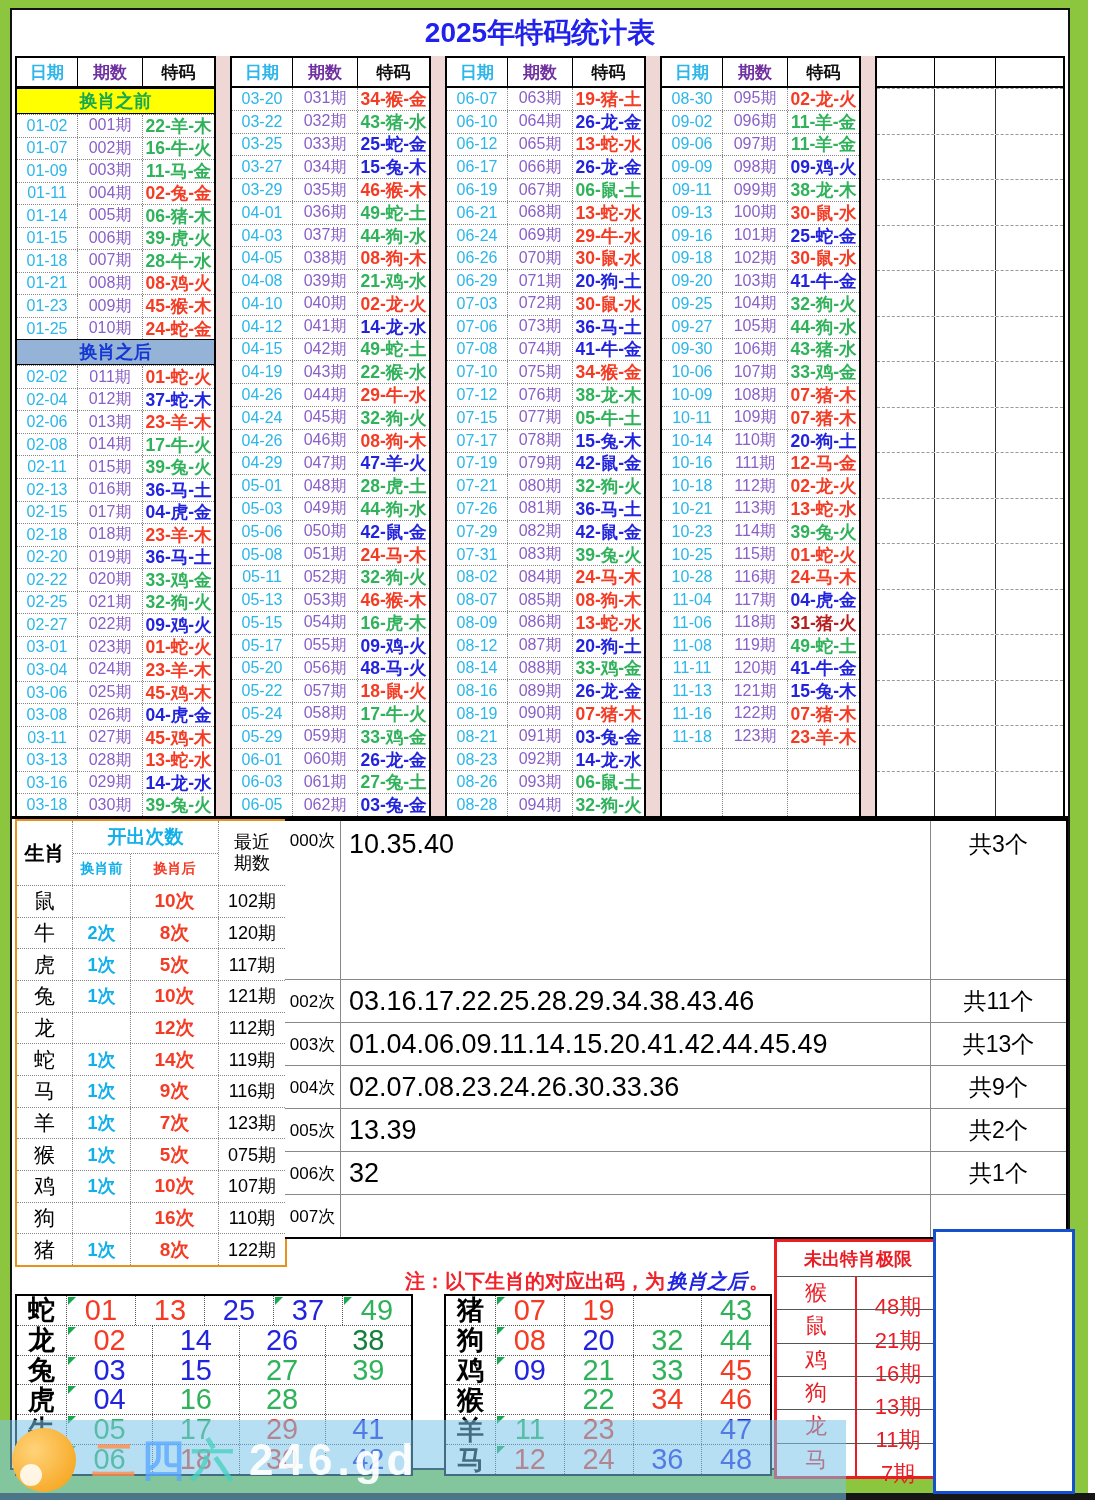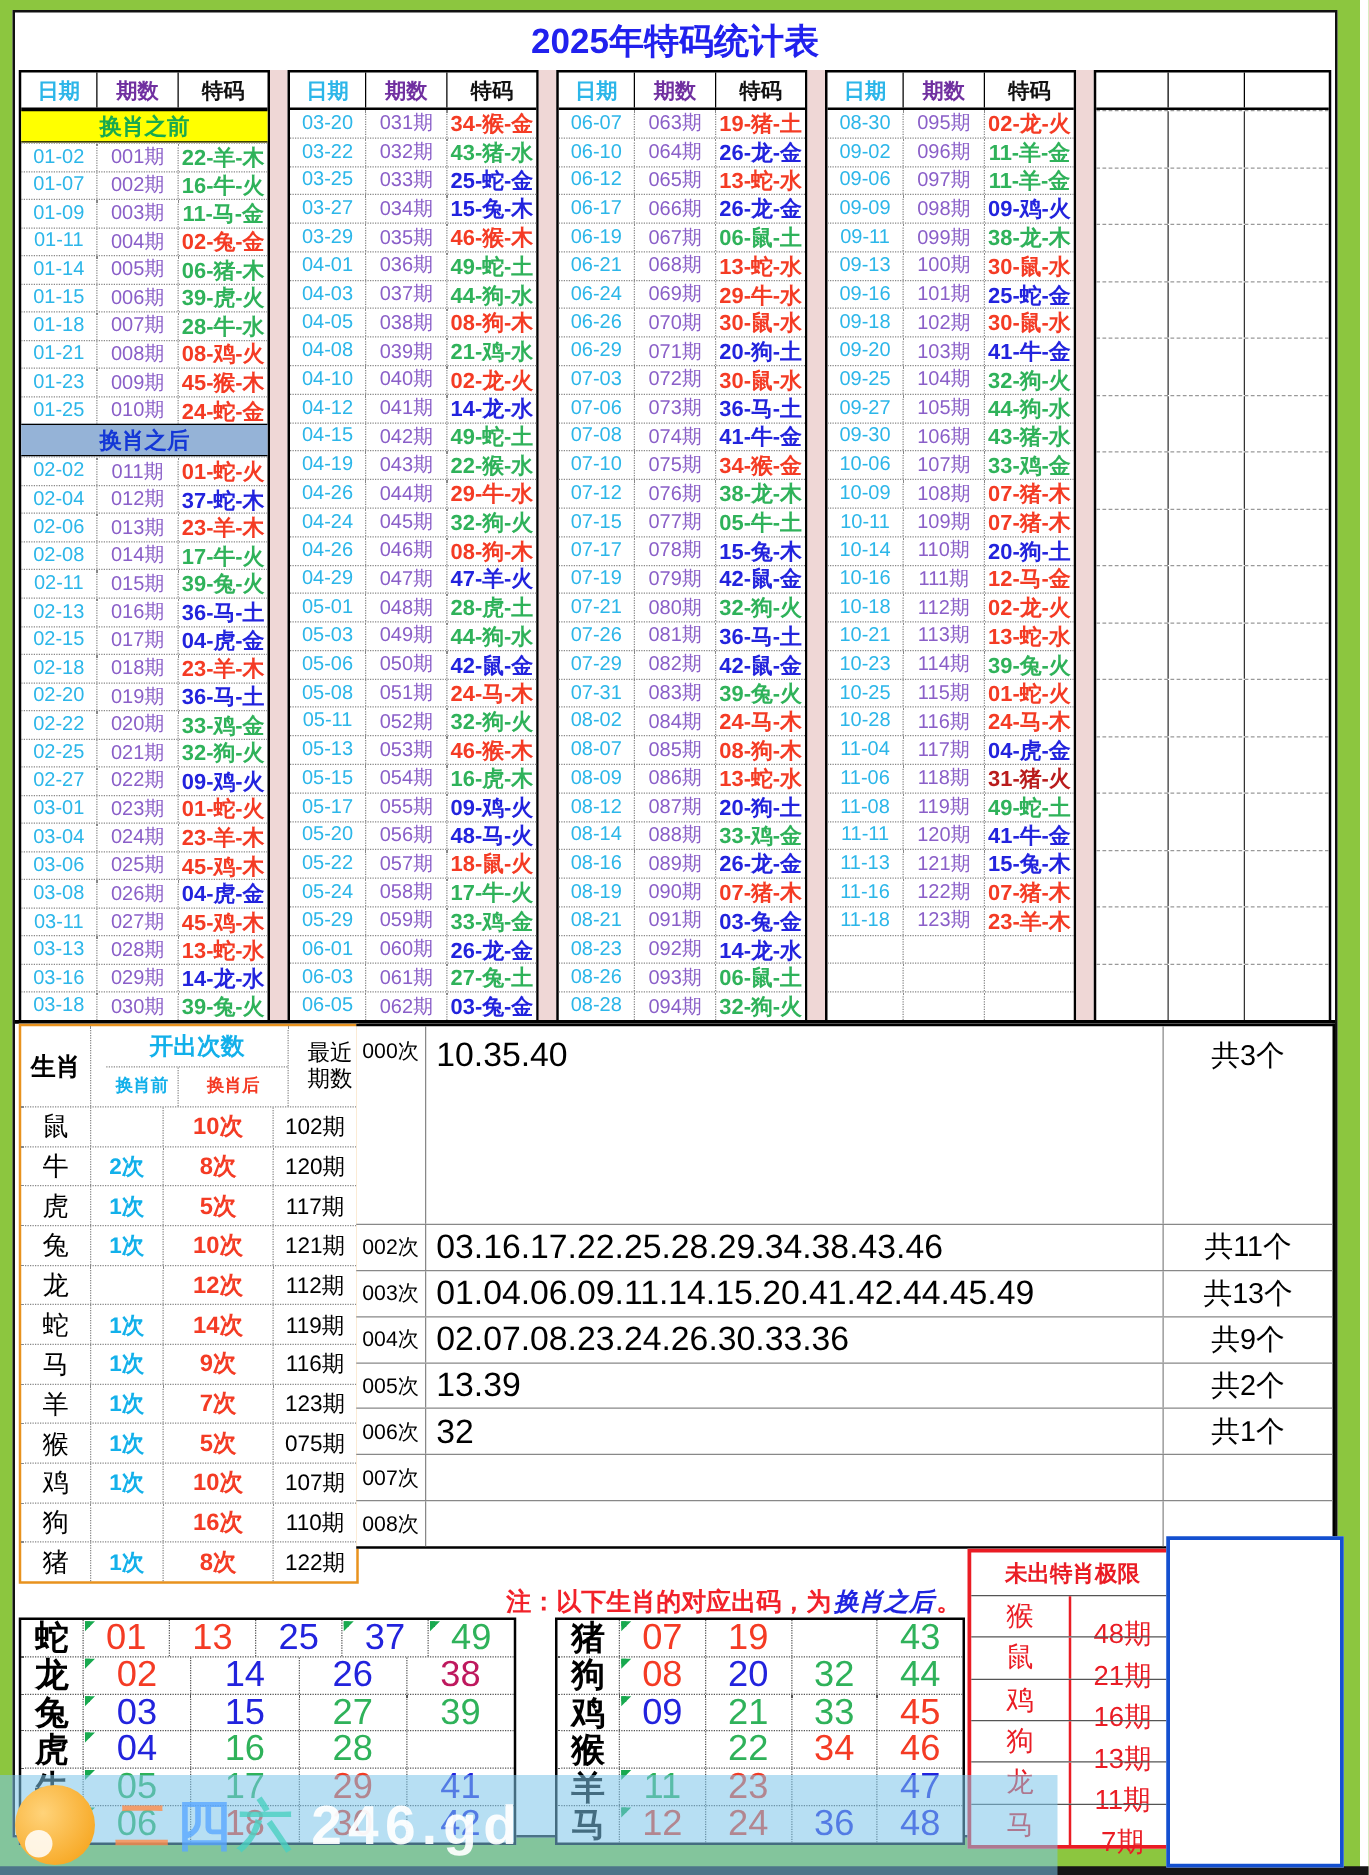--- a/index.html
+++ b/index.html
@@ -29,21 +29,21 @@
   .banner{flex:1;display:flex;align-items:center;justify-content:center;font-weight:700;font-size:18px;
           border-top:1px solid #000;border-bottom:1px solid #000;}
   .banner.before{background:#ffff00;color:#18a94f;}
   .banner.after{background:#95b3d7;color:#1437d6;}
   .erow{flex:1;border-top:1px dashed #999;display:flex;}
   .ec{box-sizing:border-box;} .ec1{width:31%;border-right:1px solid #333;} .ec2{width:33%;border-right:1px solid #333;} .ec3{width:36%;}
   .hr-sep{position:absolute;left:0;top:806px;width:1056px;height:3px;background:#000;}
   
   .stats{position:absolute;left:3px;top:809px;width:272px;height:448px;border:2px solid #e8921e;box-sizing:border-box;
          display:flex;flex-direction:column;background:#fff;}
-  .stats-head{flex:0 0 64px;display:flex;border-bottom:1px dotted #888;gap:12px;}
+  .stats-head{flex:0 0 64px;display:flex;border-bottom:1px dotted #888;}
   .sh-z{width:56px;display:flex;align-items:center;justify-content:center;font-size:20px;font-weight:700;border-right:1px dotted #888;box-sizing:border-box;}
   .sh-mid{width:146px;display:flex;flex-direction:column;border-right:1px dotted #888;box-sizing:border-box;}
   .sh-cnt{flex:1;display:flex;align-items:center;justify-content:center;color:#12b0ea;font-weight:700;font-size:19px;border-bottom:1px dotted #888;}
   .sh-sub{flex:1;display:flex;}
   .sh-before{width:58px;display:flex;align-items:center;justify-content:center;color:#12b0ea;font-weight:700;font-size:14px;border-right:1px dotted #888;box-sizing:border-box;}
   .sh-after{flex:1;display:flex;align-items:center;justify-content:center;color:#f43b24;font-weight:700;font-size:14px;}
   .sh-recent{flex:1;display:flex;align-items:center;justify-content:center;text-align:center;font-weight:400;font-size:18px;line-height:1.15;white-space:pre-line;}
   .strow{flex:1;display:flex;border-top:1px dotted #888;}
   .stats > .strow:nth-child(2){border-top:none;}
   .st-z{width:56px;display:flex;align-items:center;justify-content:center;font-size:21px;border-right:1px dotted #888;box-sizing:border-box;}
@@ -968,25 +968,20 @@
         <div class="crow">
           <div class="c-label">006次</div>
           <div class="c-nums">32</div>
           <div class="c-total">共1个</div>
         </div>
         <div class="crow">
           <div class="c-label">007次</div>
           <div class="c-nums"></div>
           <div class="c-total"></div>
         </div>
-        <div class="crow">
-          <div class="c-label">008次</div>
-          <div class="c-nums"></div>
-          <div class="c-total"></div>
-        </div>
       </div>
 
     <div class="note">
       <span>注：以下生肖的对应出码，为</span>
         <span class="sw">换肖之后</span>
         <span>。</span>
     </div>
 
     <div class="mapt mapL" id="mapL">
         <div class="mrow">
@@ -995,21 +990,21 @@
           <div class="m-c" style="color: rgb(244, 59, 36);">13</div>
           <div class="m-c" style="color: rgb(34, 35, 221);">25</div>
           <div class="m-c tri" style="color: rgb(34, 35, 221);">37</div>
           <div class="m-c tri" style="color: rgb(47, 178, 90);">49</div>
         </div>
         <div class="mrow">
           <div class="m-z">龙</div>
           <div class="m-c tri" style="color: rgb(244, 59, 36);">02</div>
           <div class="m-c" style="color: rgb(34, 35, 221);">14</div>
           <div class="m-c" style="color: rgb(34, 35, 221);">26</div>
-          <div class="m-c" style="color: #be185d;">38</div>
+          <div class="m-c" style="color: #15803d;">38</div>
         </div>
         <div class="mrow">
           <div class="m-z">兔</div>
           <div class="m-c tri" style="color: rgb(34, 35, 221);">03</div>
           <div class="m-c" style="color: rgb(34, 35, 221);">15</div>
           <div class="m-c" style="color: rgb(47, 178, 90);">27</div>
           <div class="m-c" style="color: rgb(47, 178, 90);">39</div>
         </div>
         <div class="mrow">
           <div class="m-z">虎</div>

